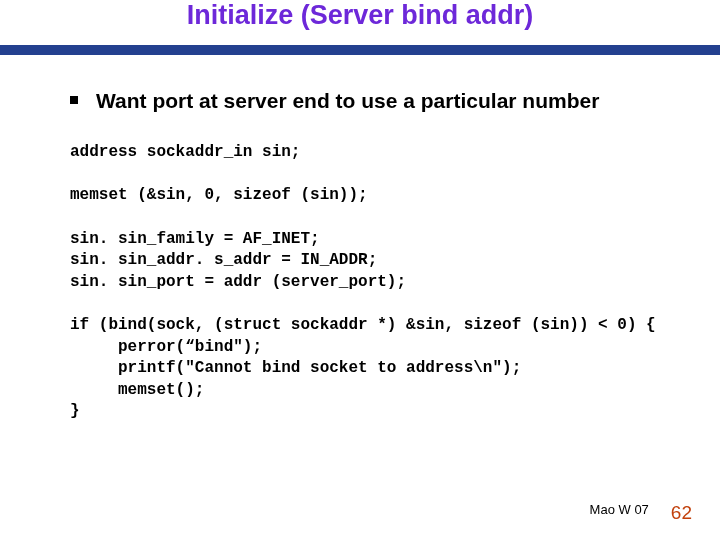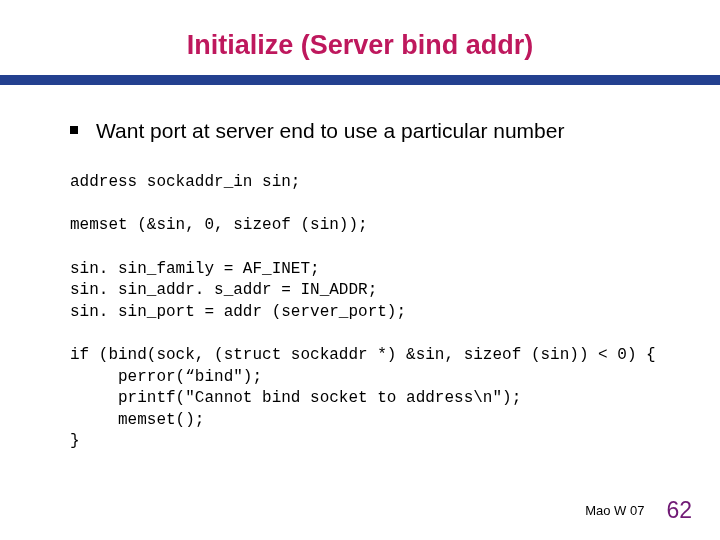--- a/index.html
+++ b/index.html
@@ -10,32 +10,32 @@
     background: #fff;
     font-family: Arial, Helvetica, sans-serif;
     color: #000;
     position: relative;
     overflow: hidden;
   }
   .title {
     text-align: center;
     font-size: 27px;
     font-weight: bold;
-    color: #be185d;
-    margin-top: 30px;
+    color: #6d28d9;
     margin-bottom: 14px;
   }
   .rule {
     height: 10px;
     background: #23408f; 
     width: 100%;
     margin-bottom: 32px;
   }
   .content {
     padding: 0 60px 0 70px;
+    font-weight: bold;
   }
   .bullet-row {
     display: flex;
     align-items: flex-start;
     margin-bottom: 28px;
   }
   .bullet-mark {
     width: 8px;
     height: 8px;
     background: #000;
@@ -51,30 +51,30 @@
     font-family: "Courier New", Courier, monospace;
     font-size: 16px;
     line-height: 1.35;
     white-space: pre;
   }
   .footer {
     position: absolute;
     right: 28px;
     bottom: 16px;
     display: flex;
-    align-items: center;
+    align-items: flex-start;
     gap: 22px;
   }
   .footer-label {
     font-size: 13px;
     color: #000;
   }
   .page-num {
-    font-size: 23px;
-    color: #701a75;
+    font-size: 19px;
+    color: #c2410c;
   }
 </style>
 </head>
 <body>
 
 <div class="title">Initialize (Server bind addr)</div>
 <div class="rule"></div>
 
 <div class="content">
 

